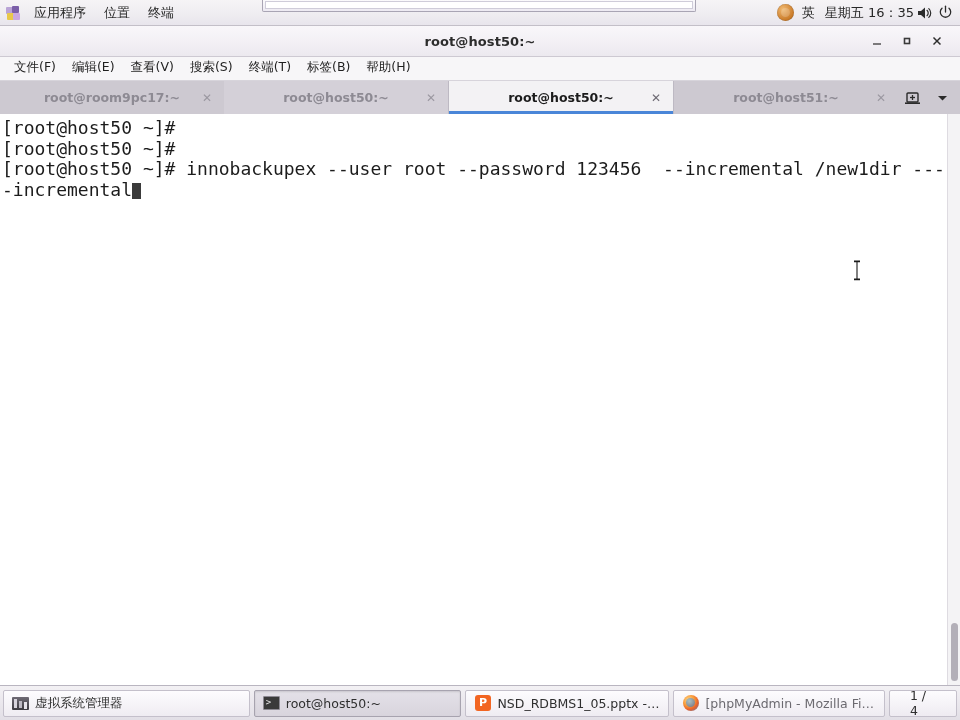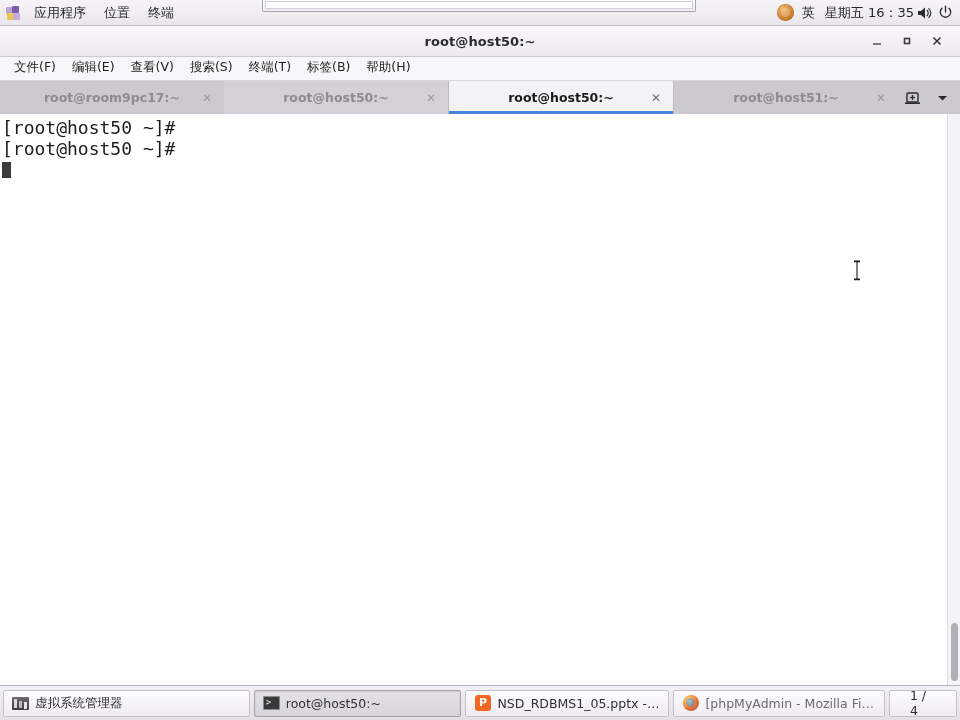--- a/index.html
+++ b/index.html
@@ -563,21 +563,21 @@
         </div>
         <div class="tab-action-btn">
           <svg width="13" height="10" viewBox="0 0 13 10">
               <path d="M2 3l4.5 4.5L11 3z" fill="#2b2b2b"></path>
             </svg>
         </div>
       </div>
     </div>
 
     <div class="term-body">
-      <div class="term-text"><span>[root@host50 ~]# </span><br><span>[root@host50 ~]# </span><br><span class="cursor-block"></span></div>
+      <div class="term-text"><span>[root@host50 ~]# </span><br><span>[root@host50 ~]# </span><br><span>[root@host50 ~]# innobackupex --user root --password 123456  --incremental /new1dir ----incremental</span><span class="cursor-block"></span></div>
       <div class="term-scrollbar">
         <div class="term-scroll-thumb"></div>
       </div>
     </div>
   </div>
 
   <div class="ibeam-cursor">
     <svg width="12" height="22" viewBox="0 0 12 22">
       <path d="M3 2h6M3 2.8h6M6 2v18M3 20h6M3 20.8h6" stroke="#1a1a1a" stroke-width="1.1" fill="none"></path>
       <path d="M6 2v18" stroke="#ffffff" stroke-width="0.5" fill="none" opacity="0"></path>

